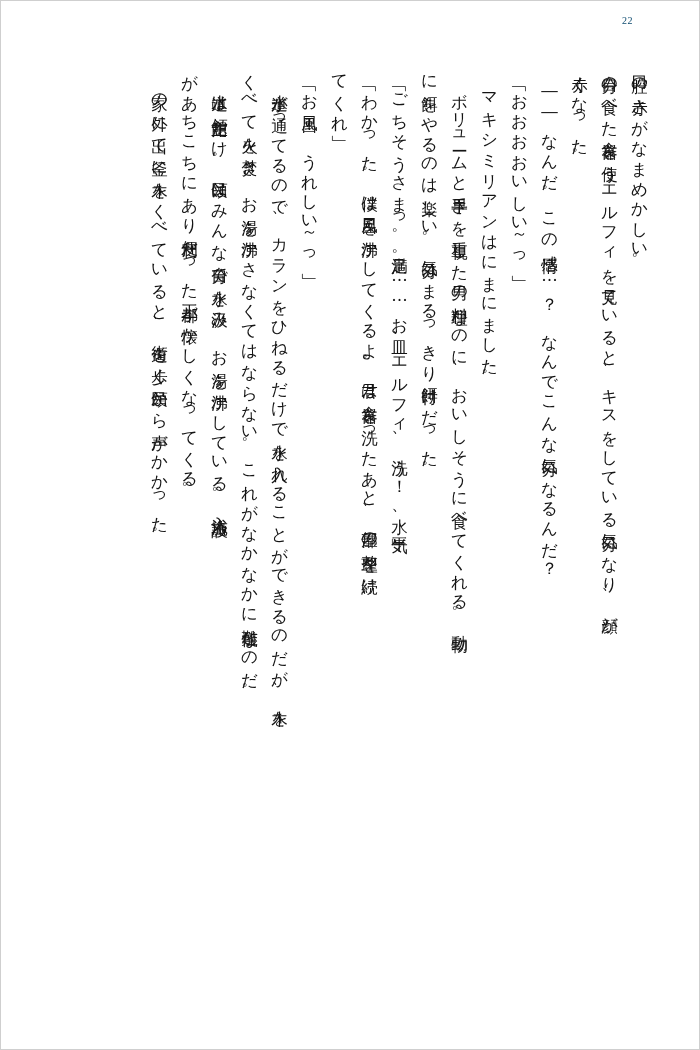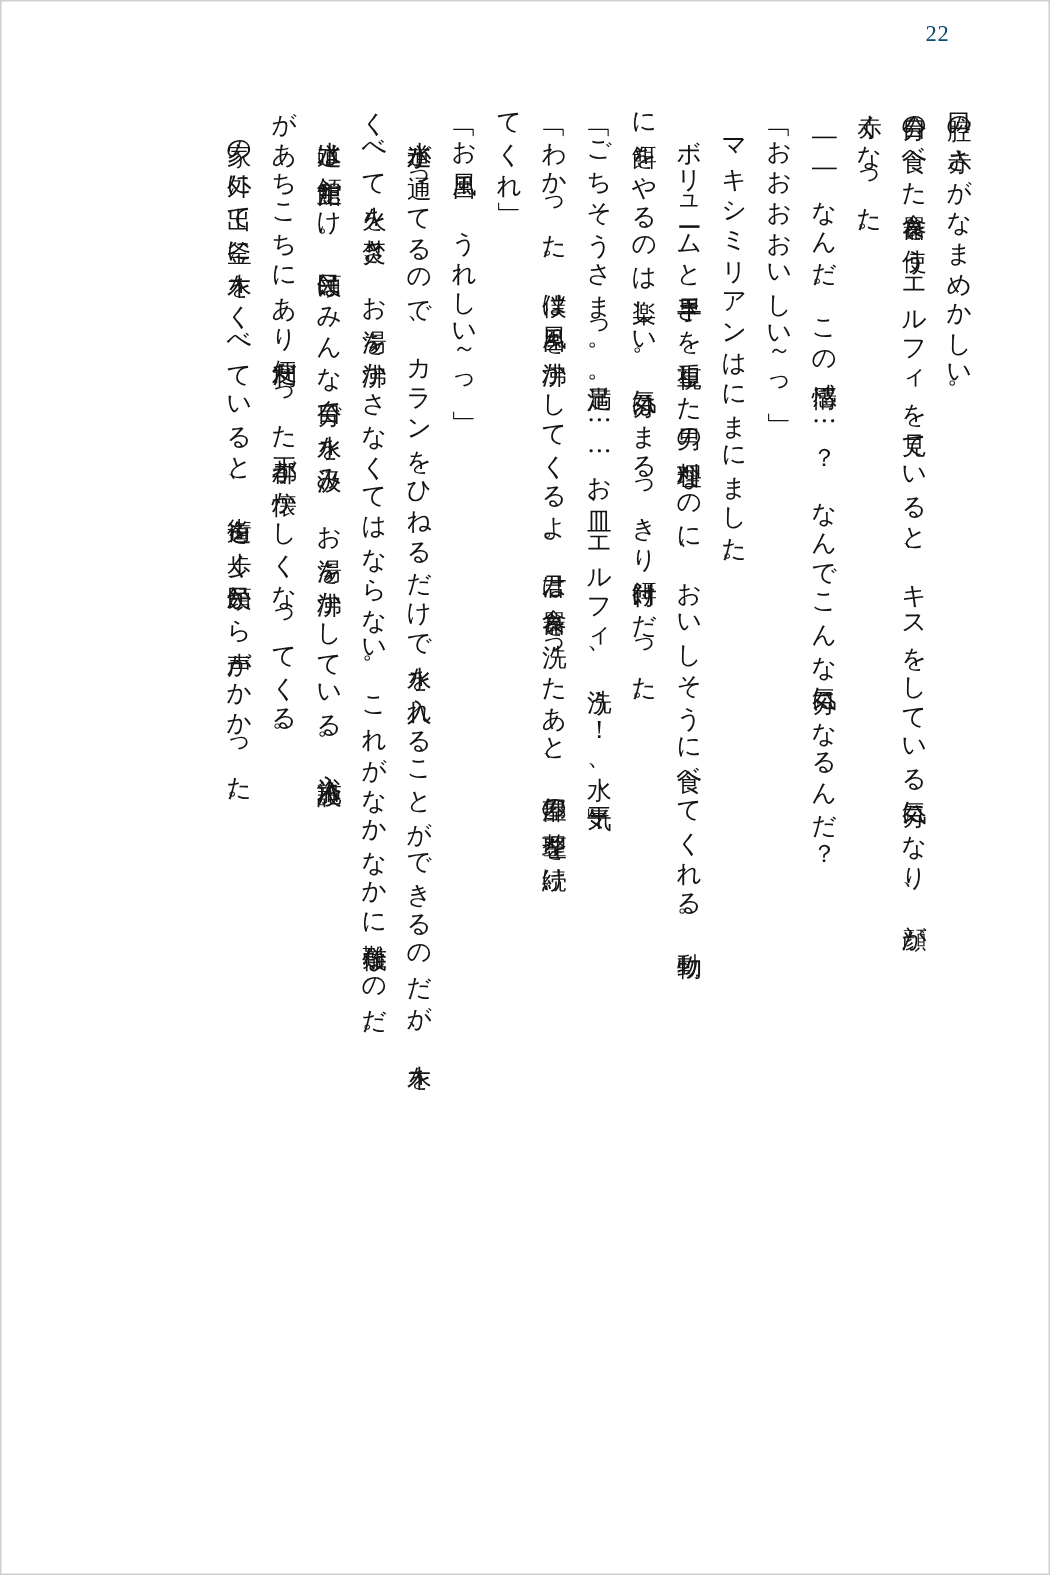--- a/index.html
+++ b/index.html
@@ -14,21 +14,21 @@
     background: #ffffff;
     border: 1px solid #cfcfcf;
     box-sizing: border-box;
     overflow: hidden;
     font-family: "Liberation Serif", "DejaVu Serif", serif;
   }
   .page-number {
     position: absolute;
     top: 14px;
     right: 66px;
-    font-size: 15px;
+    font-size: 10px;
     color: #0c4a6e;
     letter-spacing: 0.5px;
   }
   .text-body {
     position: absolute;
     top: 62px;
     right: 52px;
     bottom: 46px;
     left: 52px;
     display: flex;

